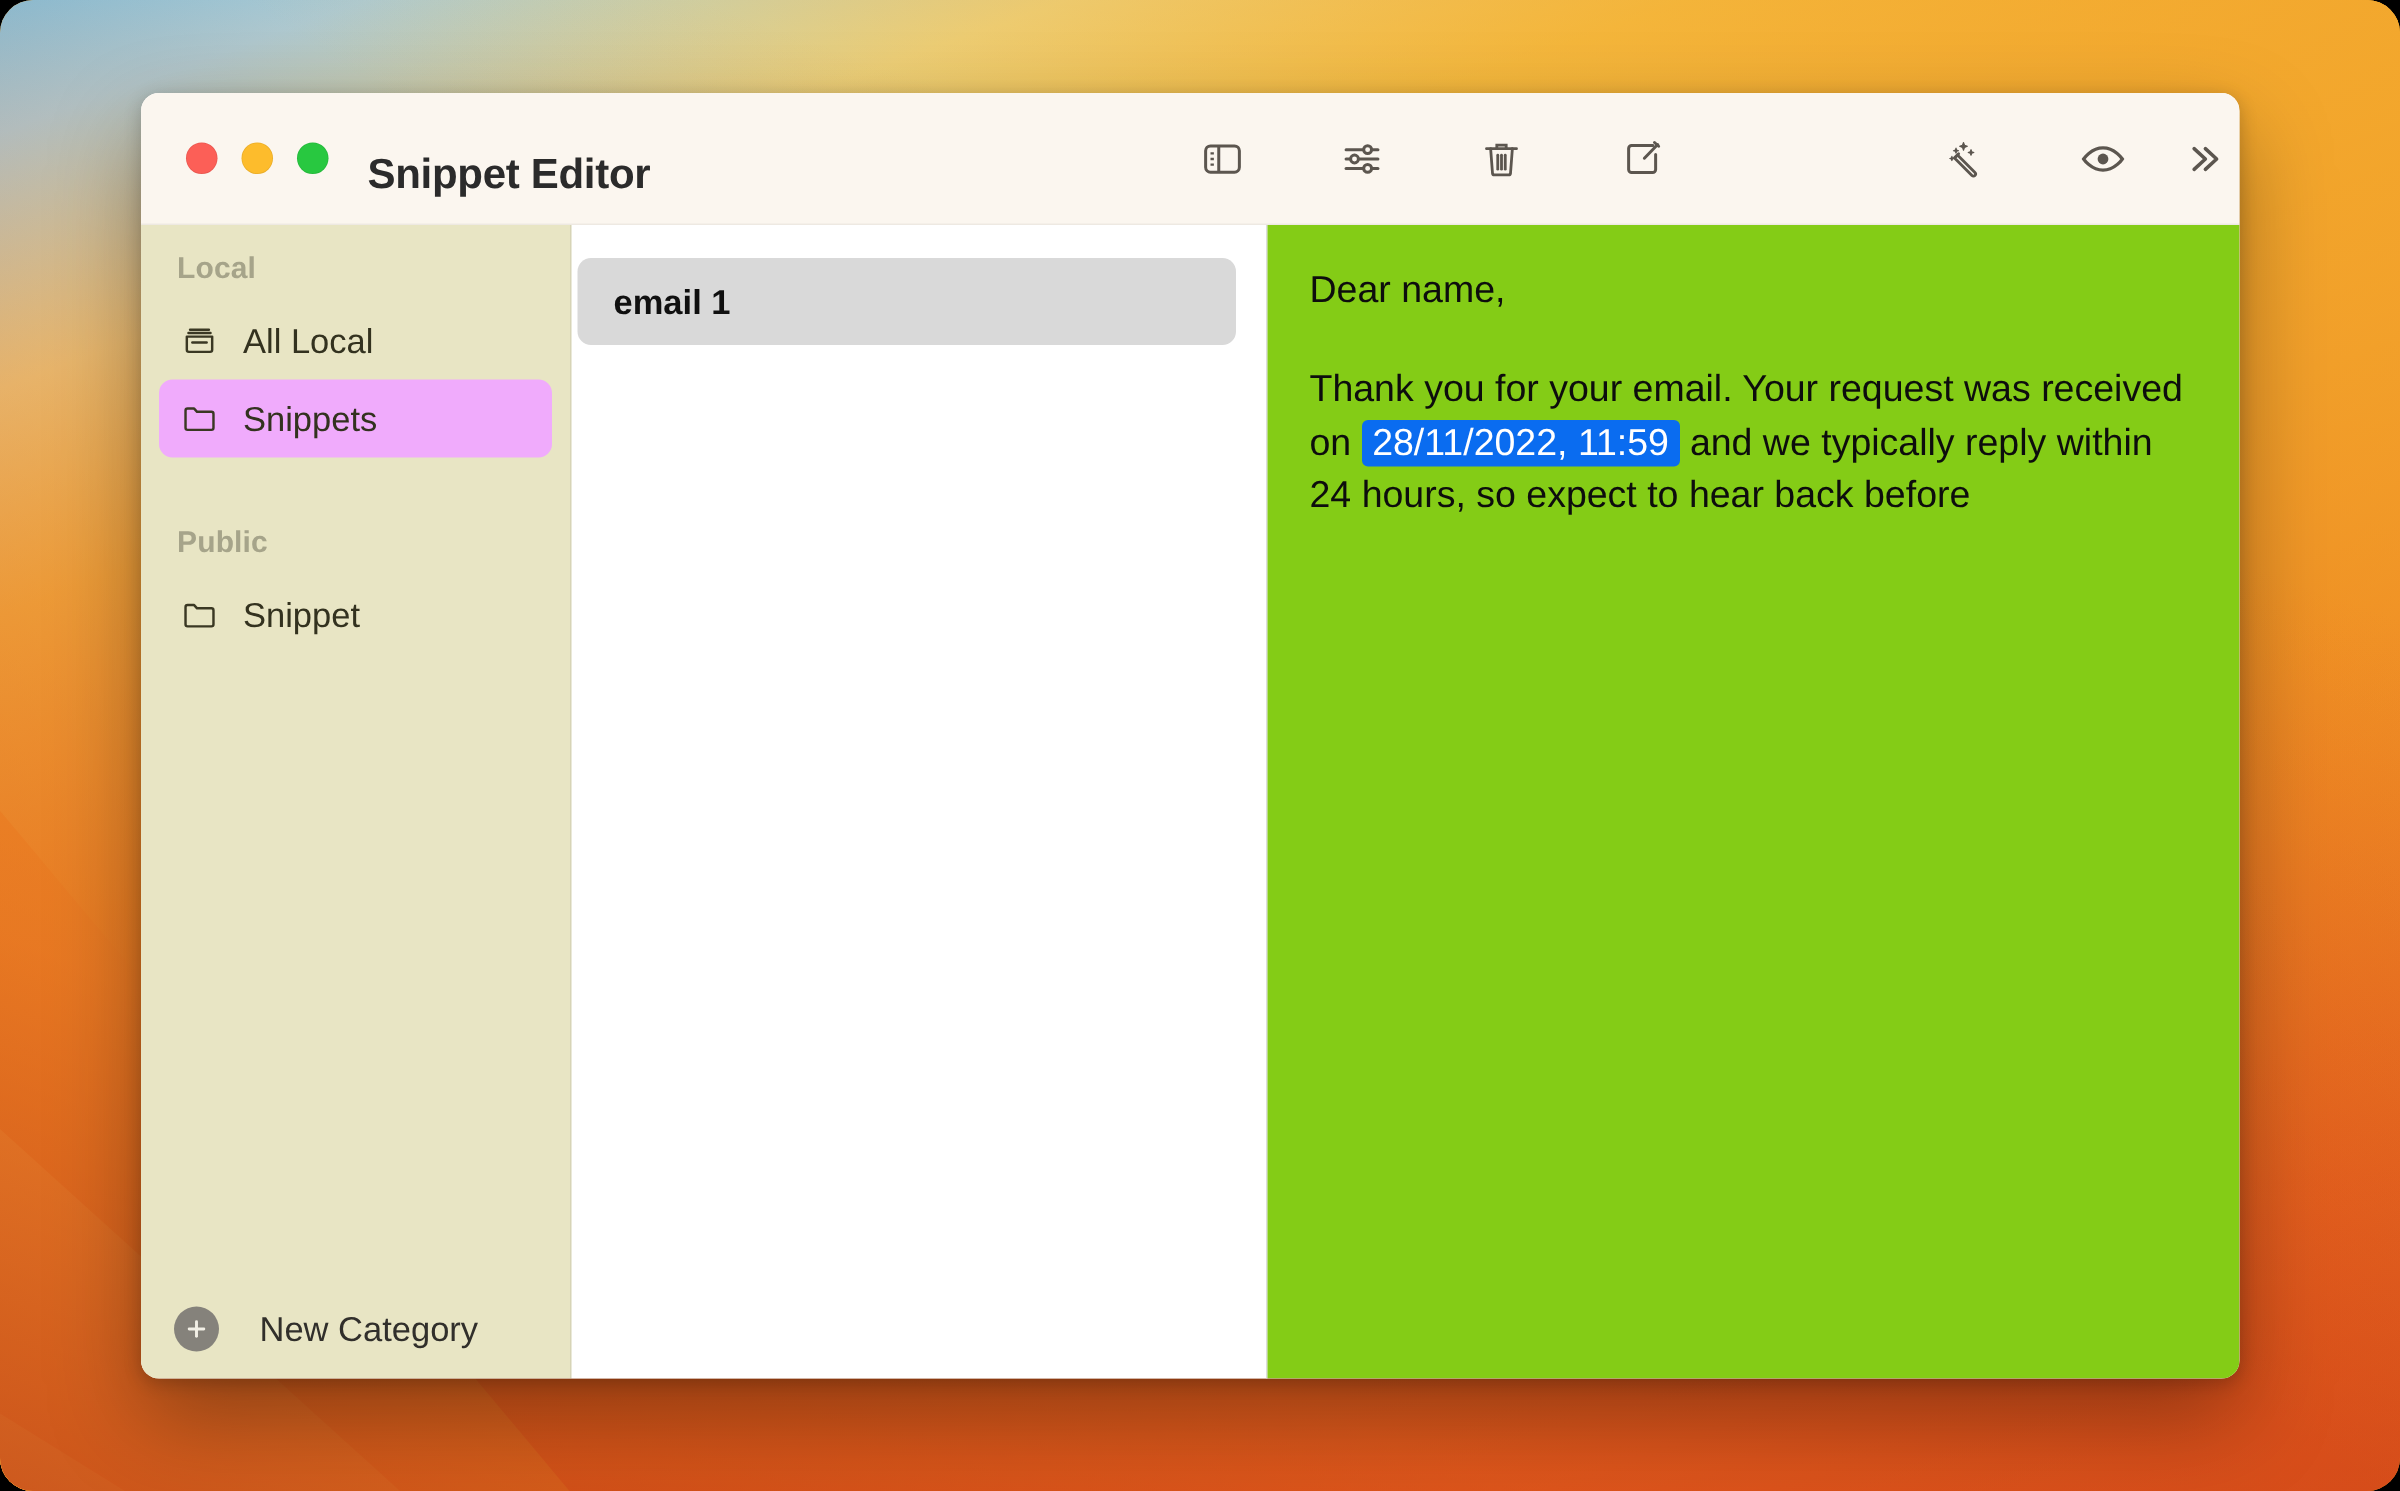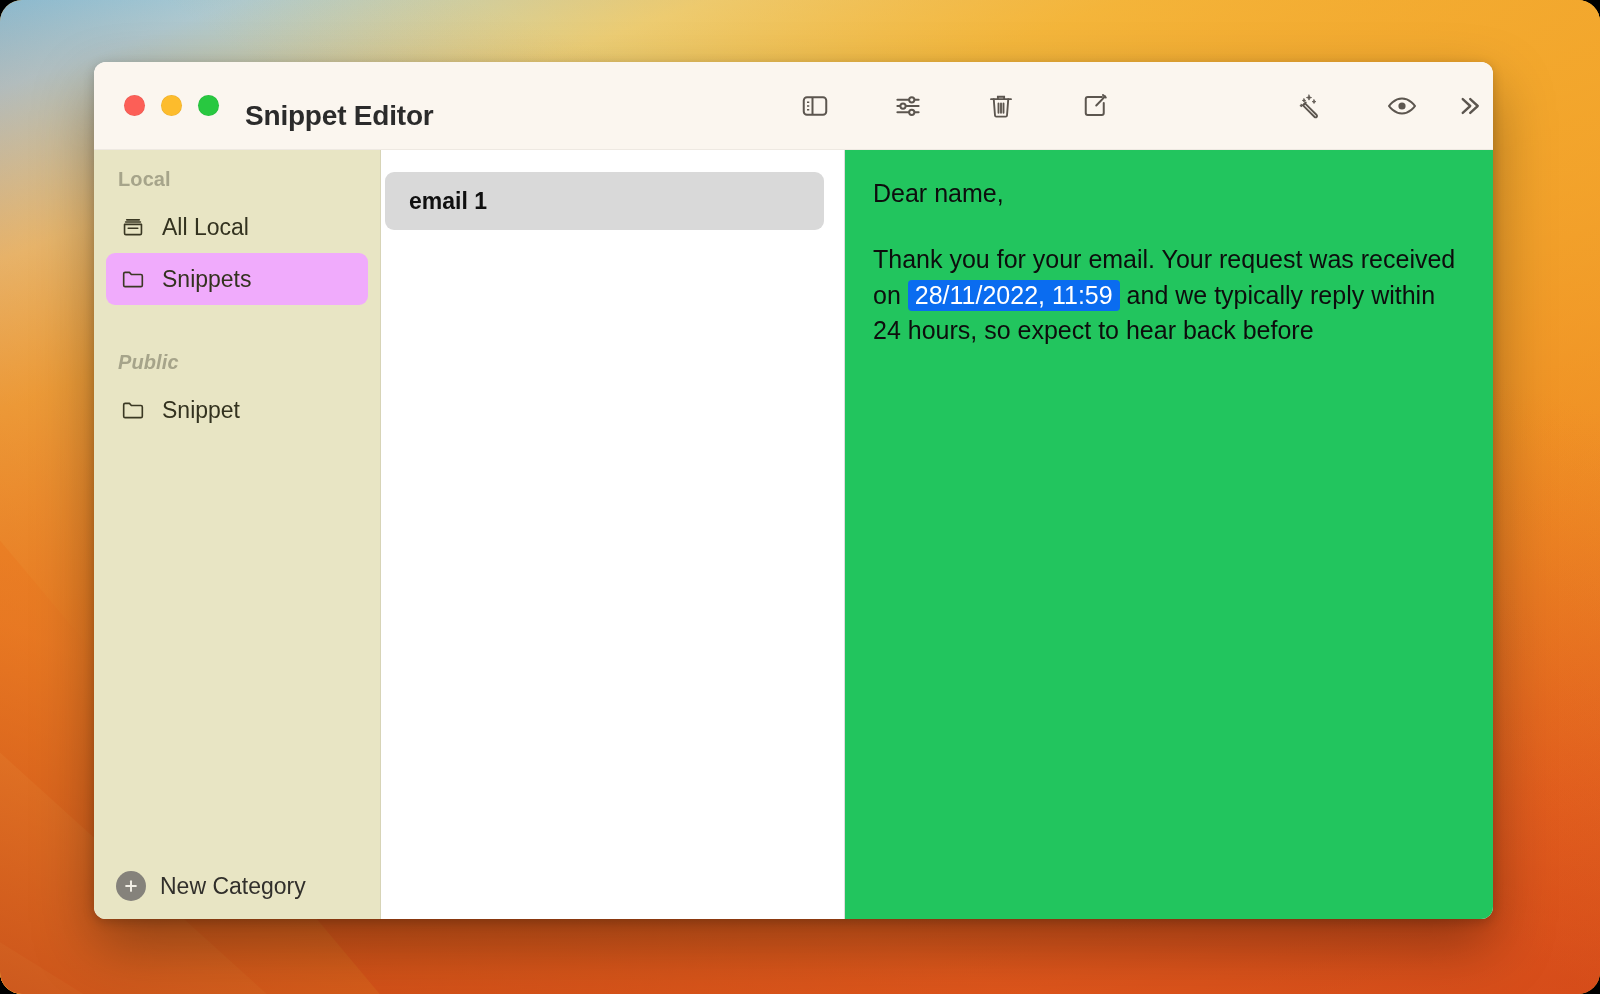--- a/index.html
+++ b/index.html
@@ -120,40 +120,40 @@
     flex: 0 0 287px;
     border-right: 1px solid rgba(0,0,0,0.07);
   }
   .sb-head {
     font-size: 20px;
     font-weight: 700;
     color: #a6a48a;
     padding: 18px 16px 10px 24px;
     letter-spacing: 0.1px;
   }
-  .sb-head.second { padding-top: 46px; font-style: italic; }
+  .sb-head.second { padding-top: 46px; }
   .sb-item {
     margin: 0 12px;
     height: 52px;
     display: flex; align-items: center;
     gap: 15px;
     padding: 0 13px;
     border-radius: 9px;
     color: #33321f;
     font-size: 23px;
     cursor: default;
   }
   .sb-item.active { background: #f0abfc; }
   .sb-item .ico { width: 28px; display:flex; align-items:center; justify-content:center; }
   .sb-item .ico svg { display: block; }
 
   #new-category {
     position: absolute;
     left: 22px; bottom: 18px;
-    display: flex; align-items: center; gap: 14px;
+    display: flex; align-items: center; gap: 27px;
     cursor: default;
   }
   .plus-circle {
     width: 30px; height: 30px; border-radius: 50%;
     background: #85827b;
     display: flex; align-items: center; justify-content: center;
   }
   #new-category .lbl { font-size: 23px; color: #312f2b; }
 
   
@@ -172,21 +172,21 @@
     padding: 0 24px;
     font-size: 23px;
     font-weight: 700;
     color: #101010;
     cursor: default;
   }
 
   
   #editor {
     flex: 1 1 auto;
-    background: #22c55e;
+    background: #84cc16;
     padding: 26px 34px 0 28px;
     position: relative;
   }
   #editor p {
     font-size: 25px;
     line-height: 1.43;
     color: #0d0d0d;
     margin-bottom: 30px;
   }
   .token-date {

